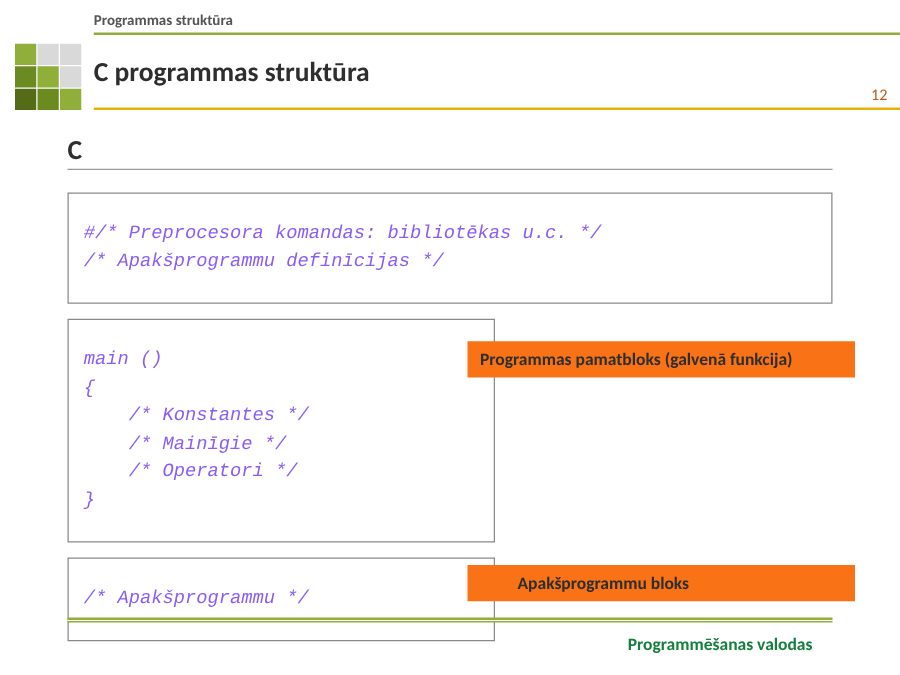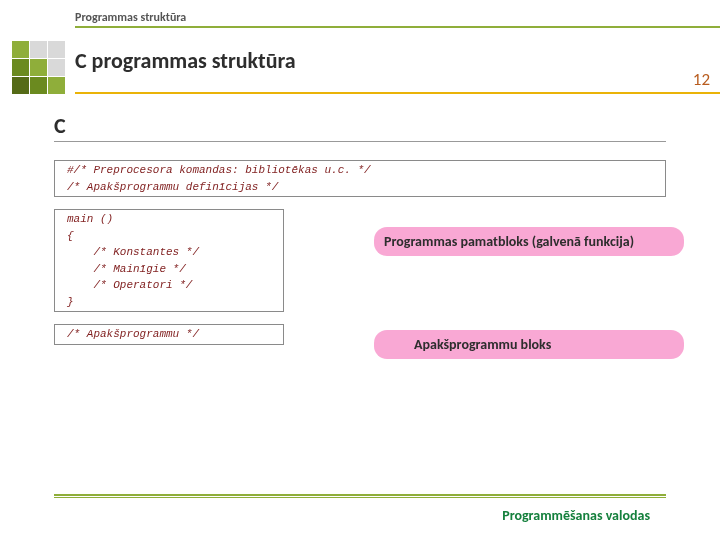--- a/index.html
+++ b/index.html
@@ -43,70 +43,69 @@
     border-top: 2px solid #8fae3a;
     border-bottom: 2px solid #eab308;
     padding: 2px 10px 2px 0;
   }
   .title {
     font-size: 22px;
     font-weight: 700;
     color: #2e2e2e;
   }
   .pagenum {
-    font-size: 17px;
+    font-size: 13px;
     color: #b85c1e;
     margin-top: 39px;
   }
   .section-label {
     font-size: 22px;
     font-weight: 700;
     color: #2e2e2e;
     margin: 18px 0 0 54px;
     border-bottom: 1px solid #999;
     width: 612px;
     padding-bottom: 2px;
   }
   .content {
     margin: 18px 0 0 54px;
     width: 612px;
   }
   .codebox {
     border: 1px solid #8a8a8a;
     font-family: "Courier New", monospace;
-    font-size: 11px;
+    font-size: 15px;
     font-style: italic;
-    color: #7f1d1d;
-    padding: 1px 12px;
+    color: #8b5cf6;
+    padding: 21px 12px;
     margin-bottom: 12px;
     line-height: 1.5;
     white-space: pre;
     background: #fff;
     position: relative;
   }
   .rowwrap {
     position: relative;
     margin-bottom: 12px;
   }
   .rowwrap .codebox {
-    width: 230px;
+    width: 342px;
     margin-bottom: 0;
   }
   .callout {
     position: absolute;
     left: 320px;
     width: 310px;
-    background: #f9a8d4;
+    background: #f97316;
     padding: 6px 10px;
     font-size: 14px;
     font-weight: 700;
     color: #2e2e2e;
     font-style: normal;
     font-family: Calibri, Arial, sans-serif;
-    border-radius: 13px;
   }
   .c1 { top: 18px; }
   .c2 { top: 6px; padding-left: 40px; }
   .footer-rule {
     position: absolute;
     left: 54px;
     width: 612px;
     bottom: 42px;
     height: 4px;
     background: linear-gradient(#8fae3a 0 2px, #fff 2px 3px, #8fae3a 3px 4px);

